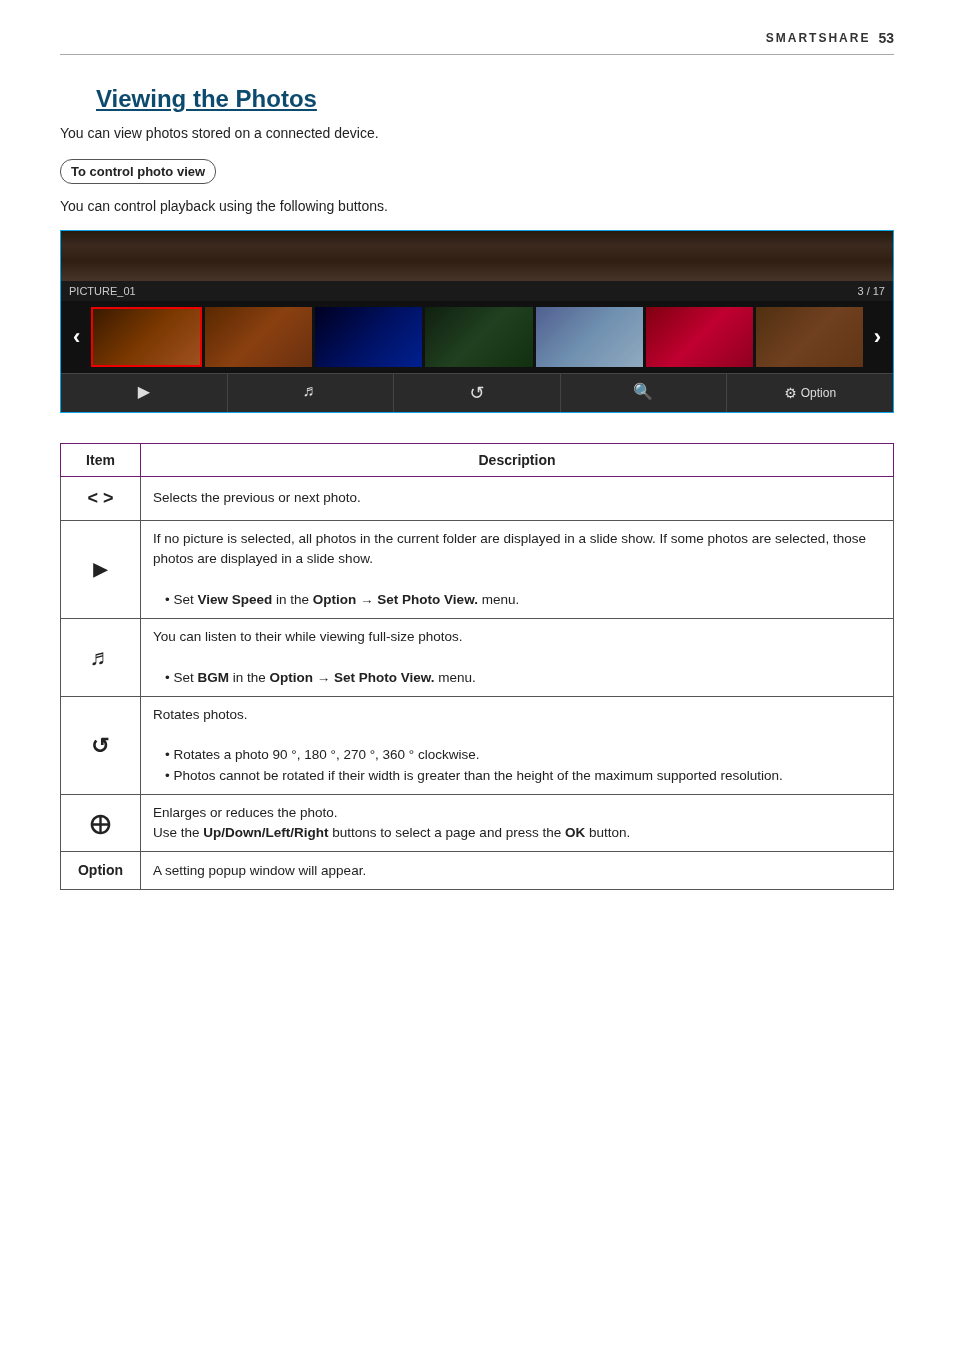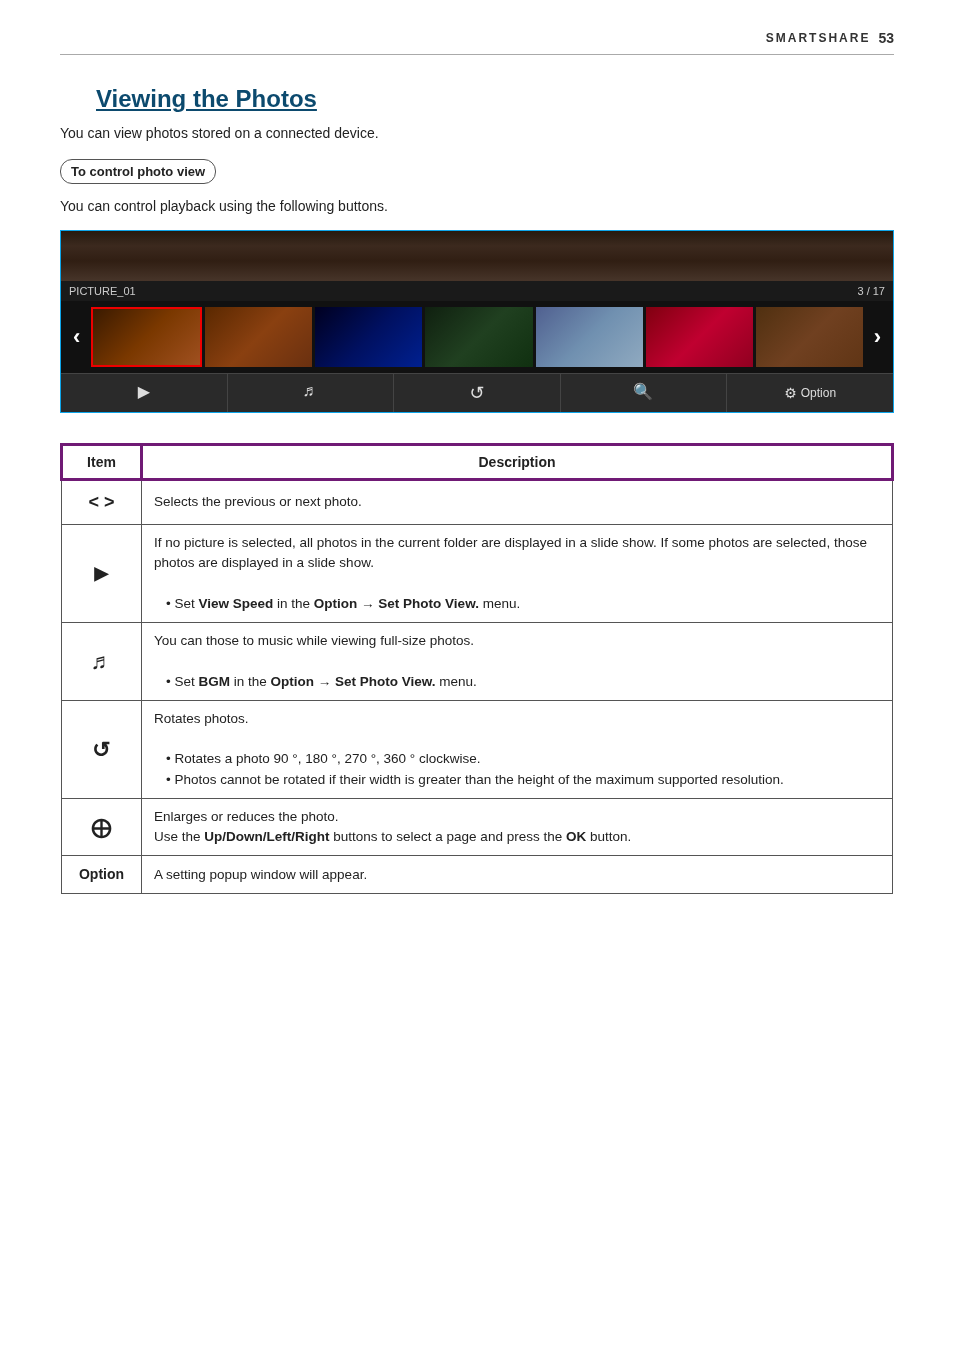--- a/index.html
+++ b/index.html
@@ -168,21 +168,21 @@
 
     
     .info-table {
       width: 100%;
       border-collapse: collapse;
       margin-top: 10px;
     }
 
     .info-table th {
       background: #fff;
-      border: 3px solid #701a75;
+      border: 1px solid #701a75;
       padding: 8px 12px;
       font-weight: bold;
       text-align: center;
       font-size: 14px;
     }
 
     .info-table td {
       border: 1px solid #555;
       padding: 8px 12px;
       vertical-align: middle;
@@ -297,21 +297,21 @@
         <td>
           <span>If no picture is selected, all photos in the current folder are displayed in a slide show. If some photos are selected, those photos are displayed in a slide show.</span>
           <br><br>
           <span class="bullet">Set <span class="bold">View Speed</span> in the <span class="bold">Option</span> <span class="arrow"> → </span><span class="bold">Set Photo View.</span> menu.</span>
         </td>
       </tr>
 
       <tr>
         <td class="item-col" style="font-size:22px;">♬</td>
         <td>
-          <span>You can those to music while viewing full-size photos.</span>
+          <span>You can listen to their while viewing full-size photos.</span>
           <br><br>
           <span class="bullet">Set <span class="bold">BGM</span> in the <span class="bold">Option</span> <span class="arrow"> → </span><span class="bold">Set Photo View.</span> menu.</span>
         </td>
       </tr>
 
       <tr>
         <td class="item-col" style="font-size:22px;">↺</td>
         <td>
           <span>Rotates photos.</span>
           <br><br>

